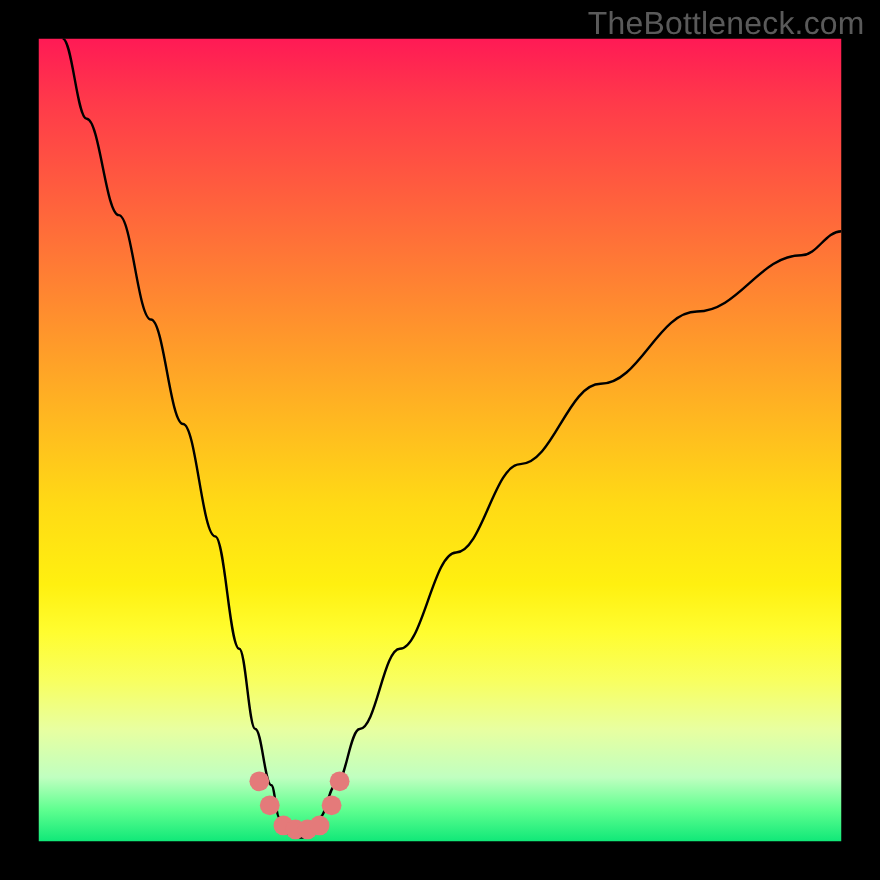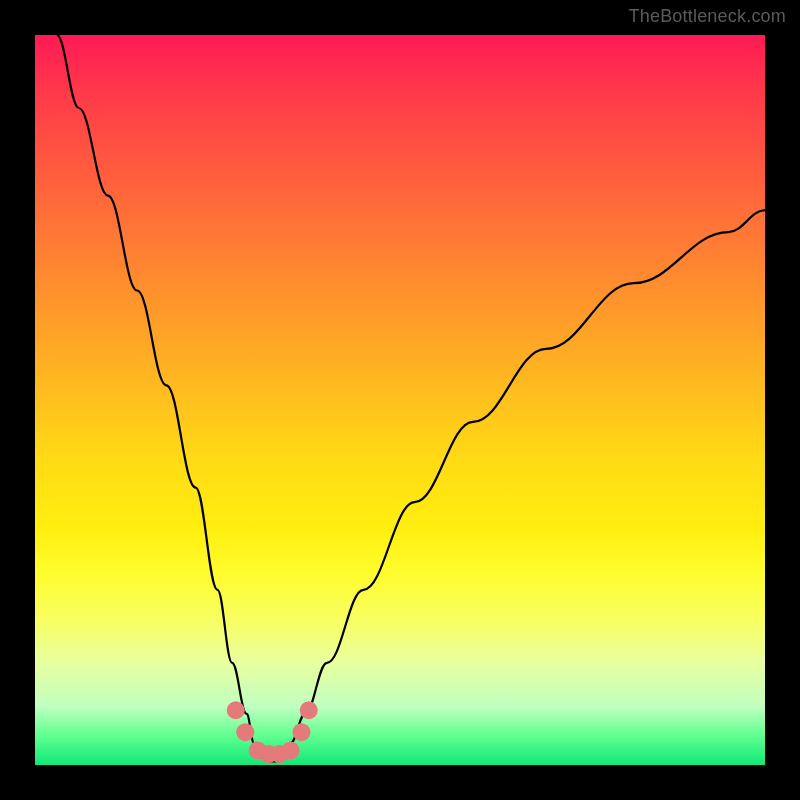--- a/index.html
+++ b/index.html
@@ -42,21 +42,21 @@
       #60ff90 96%,
       #10e878 100%
     );
   }
   .watermark {
     position: absolute;
     top: 6px;
     right: 14px;
     color: #5a5a5a;
     font-family: Arial, Helvetica, sans-serif;
-    font-size: 18px;
+    font-size: 29px;
     font-weight: 400;
     z-index: 20;
     letter-spacing: 0.2px;
   }
   svg.curve {
     position: absolute;
     top: 35px;
     left: 35px;
     width: 730px;
     height: 730px;

